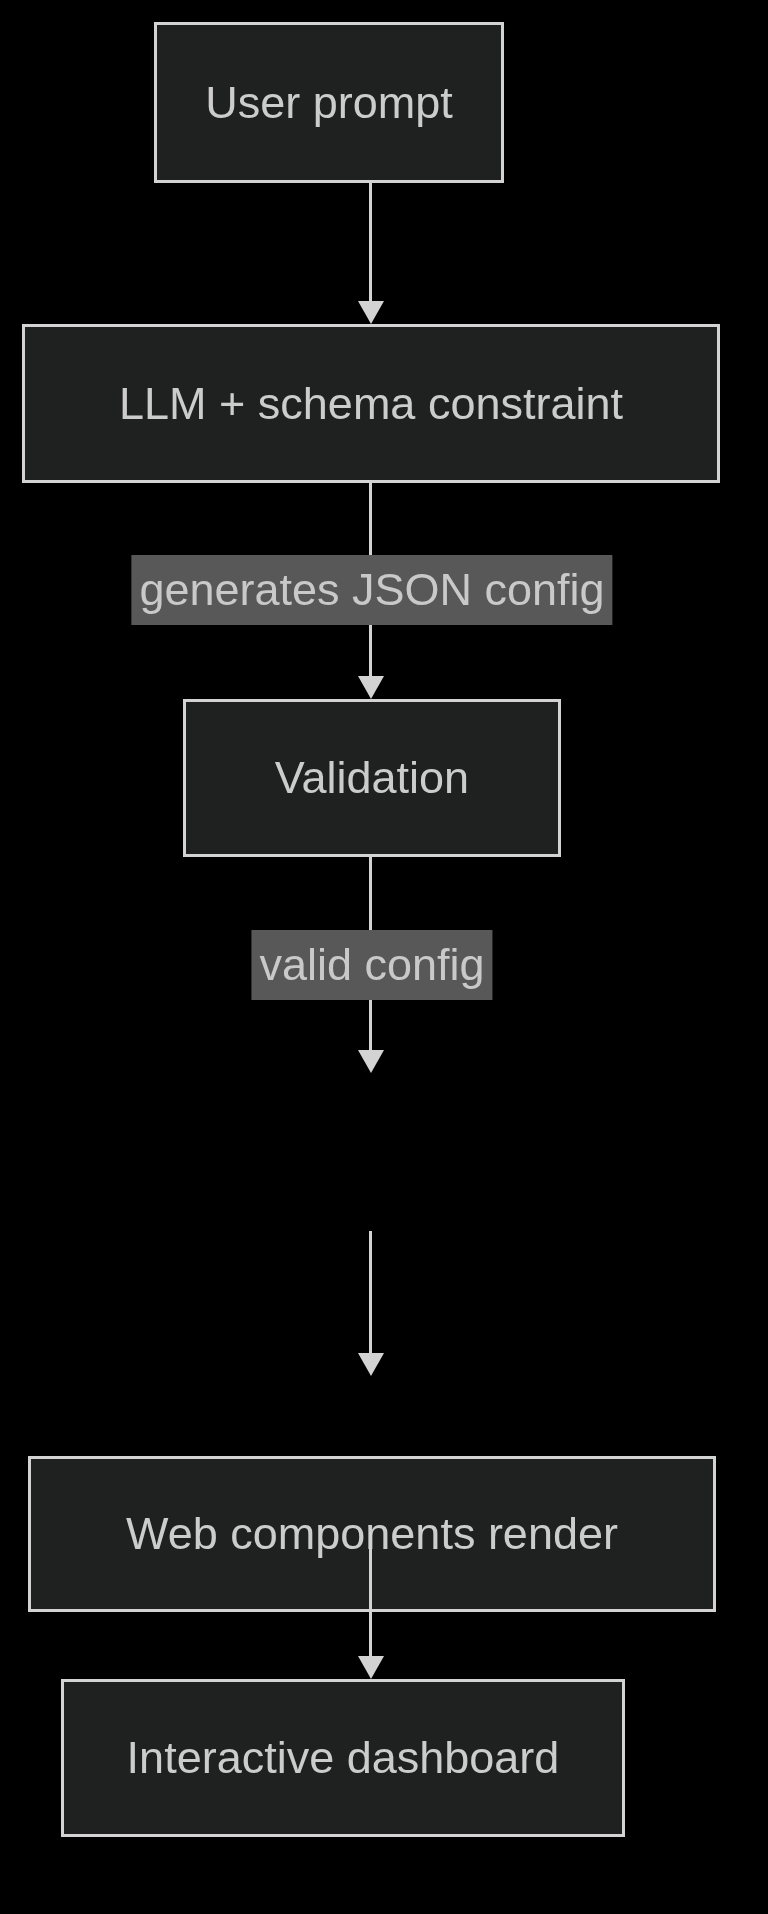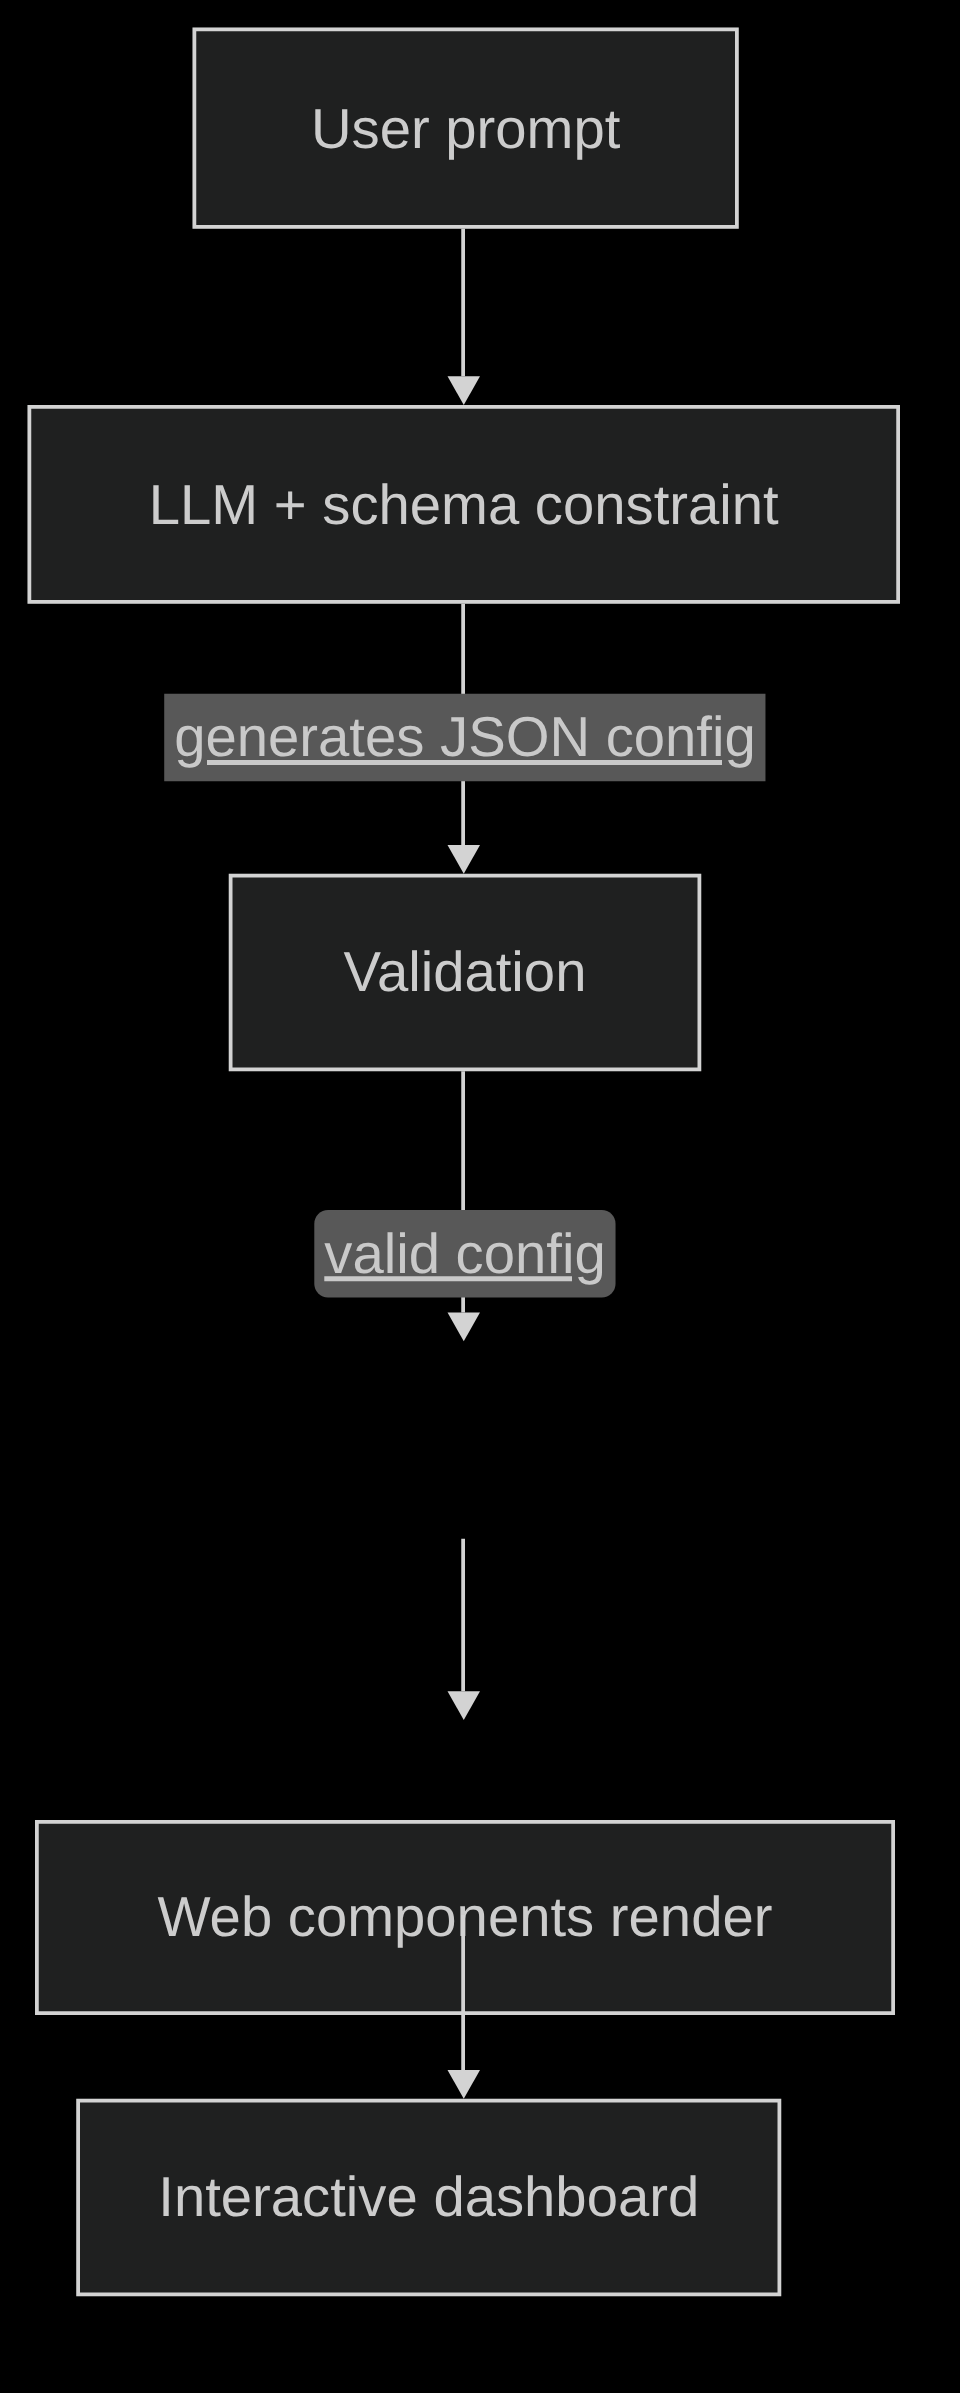--- a/index.html
+++ b/index.html
@@ -18,21 +18,21 @@
     border: 3px solid var(--node-border, #d3d3d3);
     color: var(--node-text, #cccccc);
     display: flex;
     align-items: center;
     justify-content: center;
     font-size: 45px;
     line-height: 1.2;
     text-align: center;
     white-space: nowrap;
   }
-  .n1 { left: 154px; top: 22px;   width: 437px; height: 161px; }
+  .n1 { left: 154px; top: 22px;   width: 350px; height: 161px; }
   .n2 { left: 22px;  top: 324px;  width: 698px; height: 159px; }
   .n3 { left: 183px; top: 699px;  width: 378px; height: 158px; }
   .n4 { left: 81px;  top: 1073px; width: 584px; height: 158px; }
   .n5 { left: 28px;  top: 1456px; width: 688px; height: 156px; }
   .n6 { left: 61px;  top: 1679px; width: 564px; height: 158px; }
 
   .edge-line {
     position: absolute;
     left: 369px;
     width: 3px;
@@ -62,24 +62,23 @@
   .edge-label {
     position: absolute;
     left: 372px;
     transform: translateX(-50%);
     background: var(--elabel-bg, #585858);
     color: var(--elabel-text, #c9c9c9);
     font-size: 45px;
     line-height: 54px;
     padding: 8px 8px;
     white-space: nowrap;
-    text-decoration: underline;
   }
   .el1 { top: 555px; }
-  .el2 { top: 968px; border-radius: 11px; }
+  .el2 { top: 930px; }
 </style>
 </head>
 <body>
 
 <div id="canvas">
 
   <div class="node n1">User prompt</div>
   <div class="node n2">LLM + schema constraint</div>
   <div class="node n3">Validation</div>
   <div class="node n5">Web components render</div>

